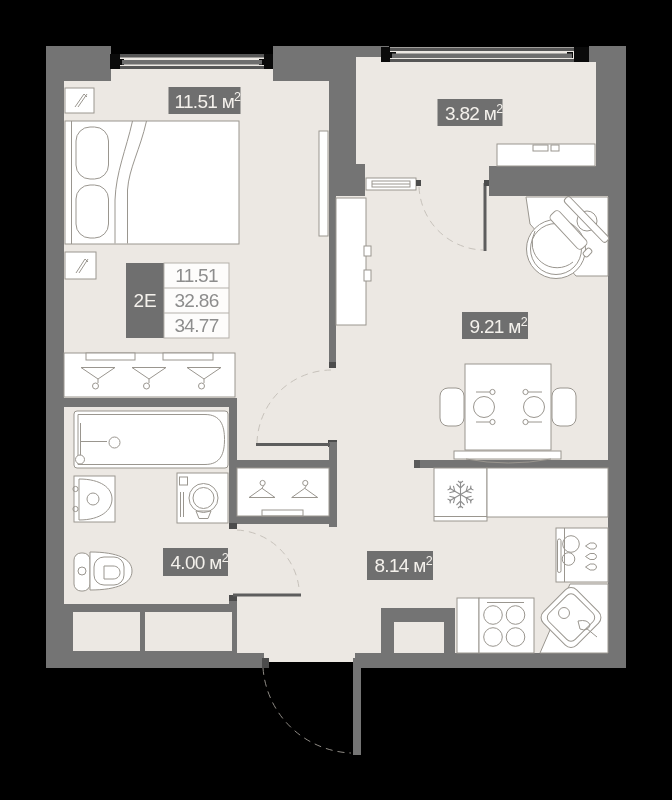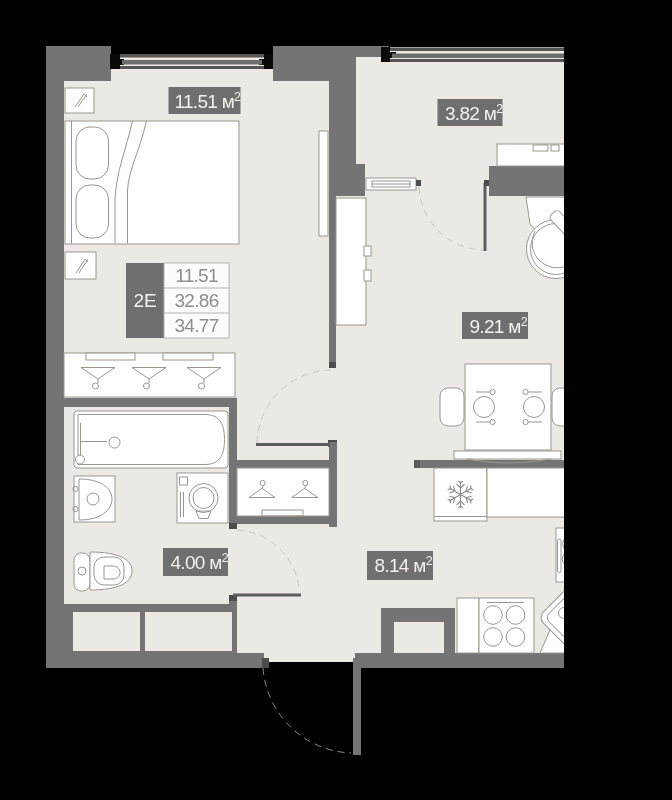--- a/index.html
+++ b/index.html
@@ -1,16 +1,16 @@
 <!DOCTYPE html>
 <html><head>
 <meta charset="utf-8">
 <style>
   html,body{margin:0;padding:0;background:#000;}
-  #page{position:relative;width:564px;height:800px;background:#000;overflow:hidden;}
+  #page{position:relative;width:672px;height:800px;background:#000;overflow:hidden;}
   svg{display:block;}
   text{font-family:"Liberation Sans",sans-serif;}
 </style>
 </head>
 <body>
 <div id="page">
 <svg width="672" height="800" viewBox="0 0 672 800">
 
   <rect x="0" y="0" width="672" height="800" fill="#000000"></rect>
 

